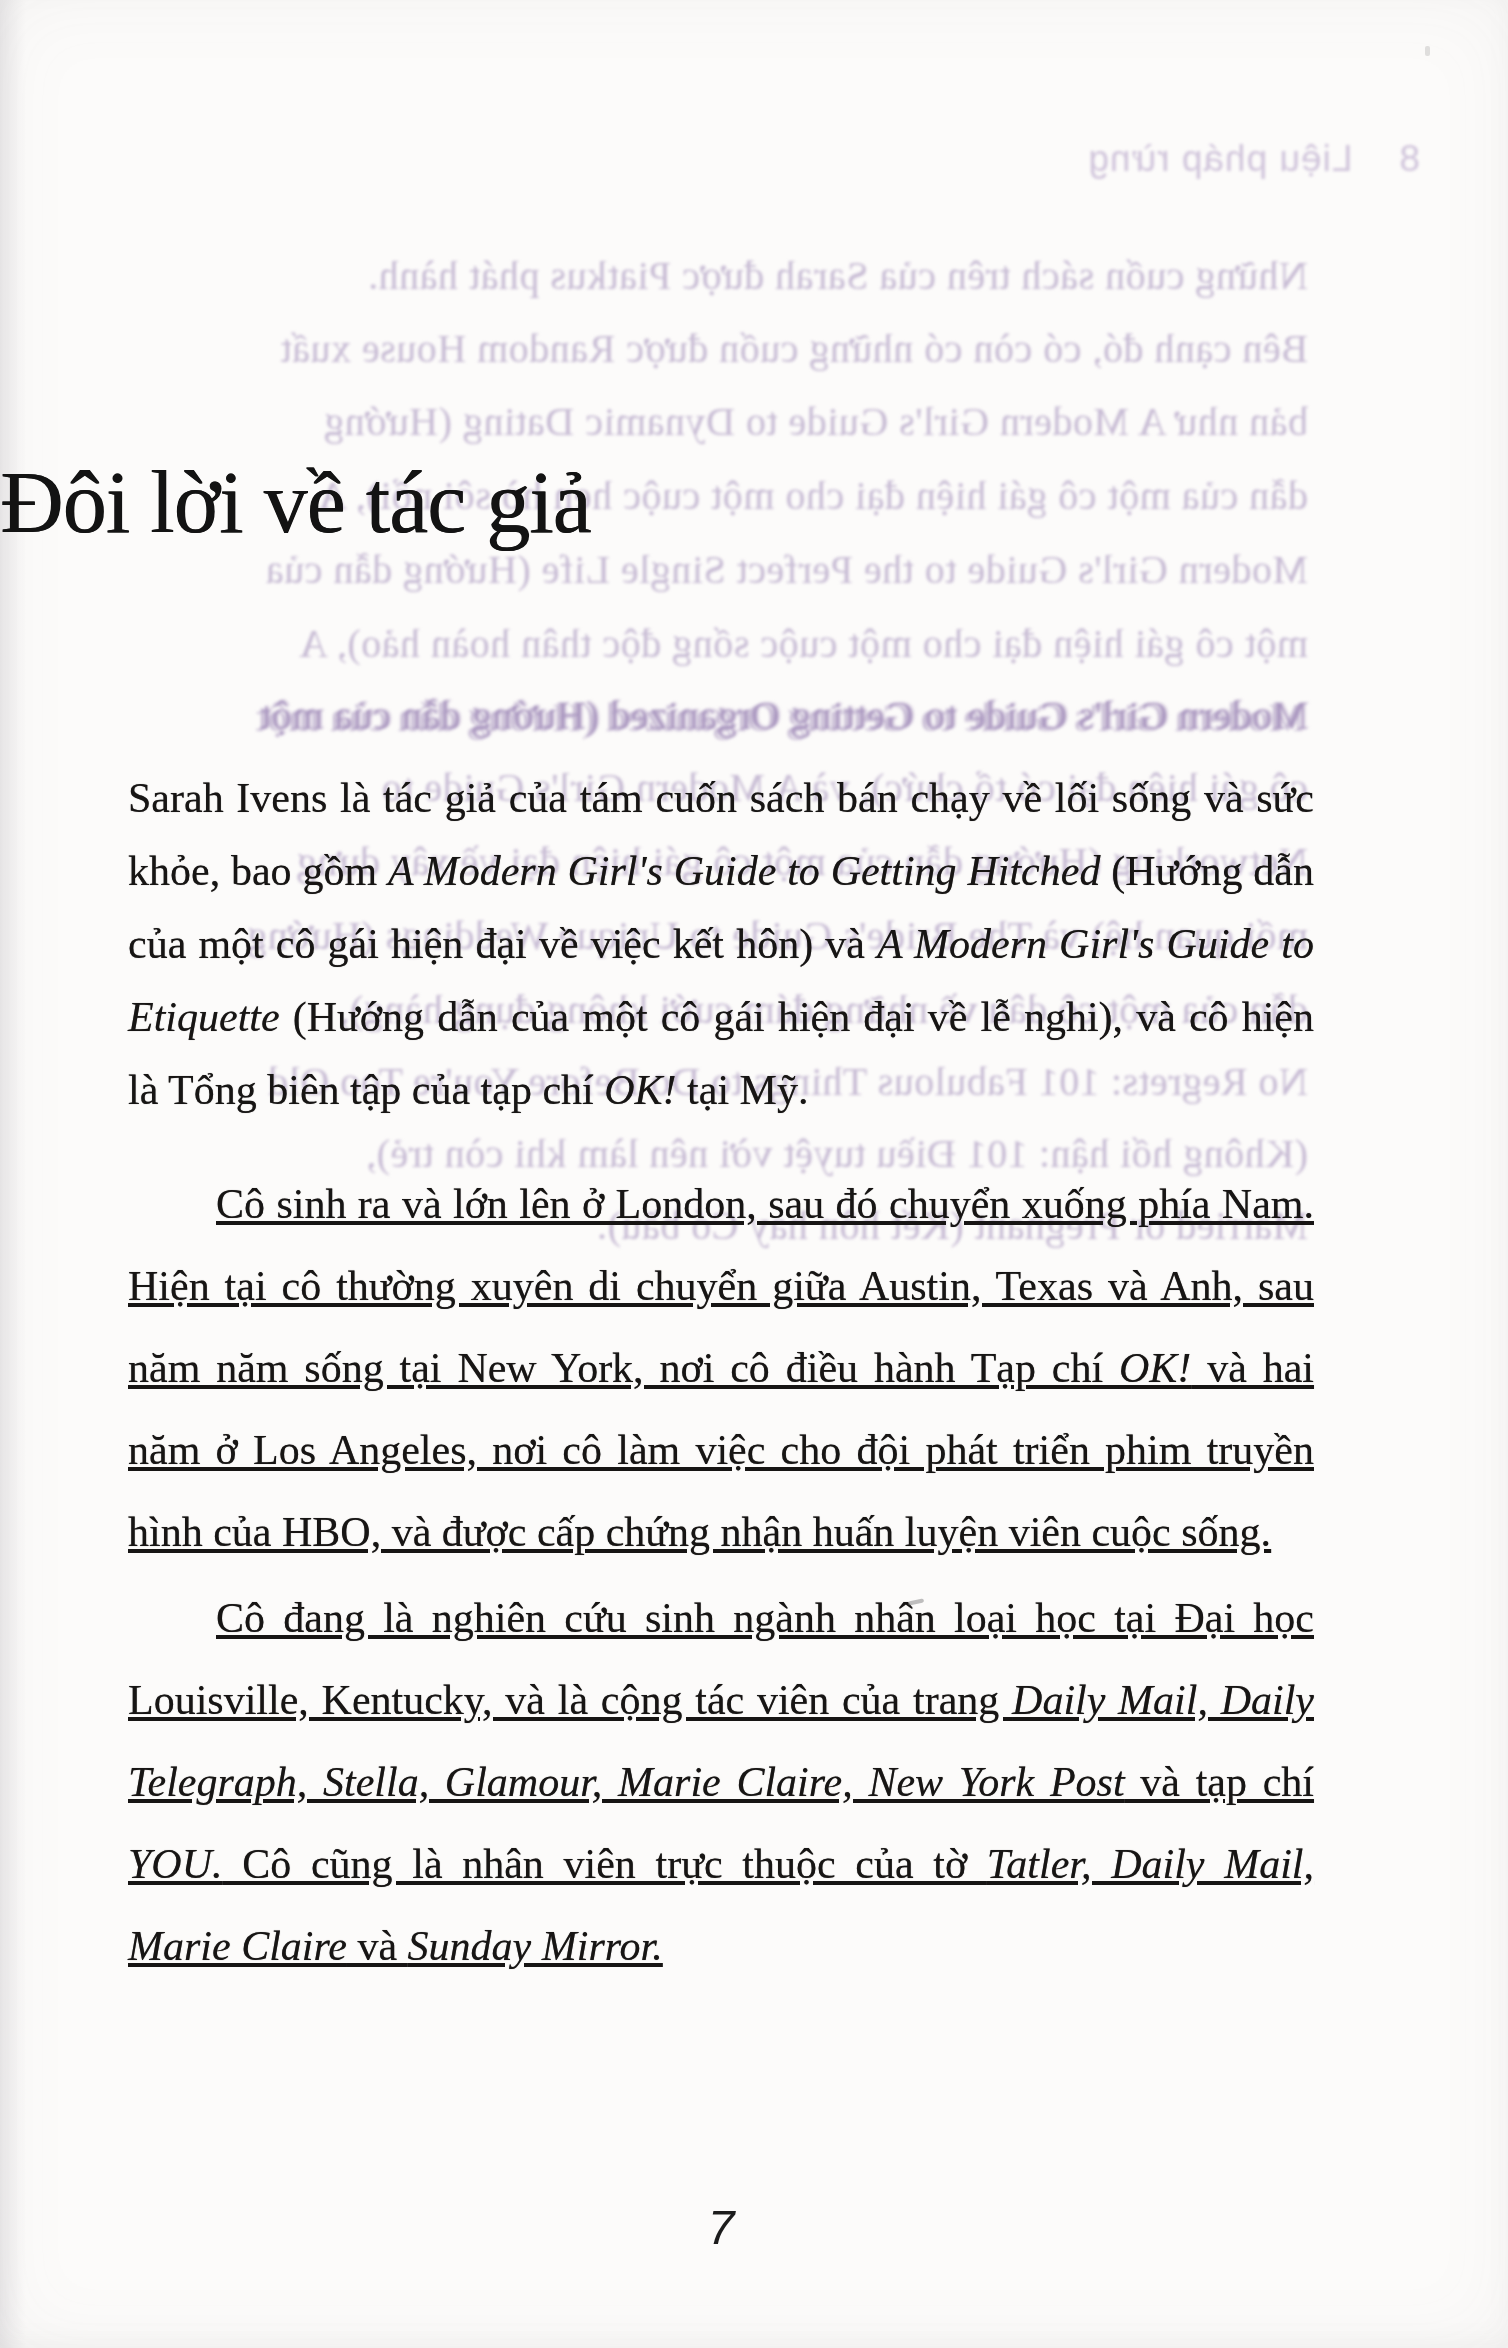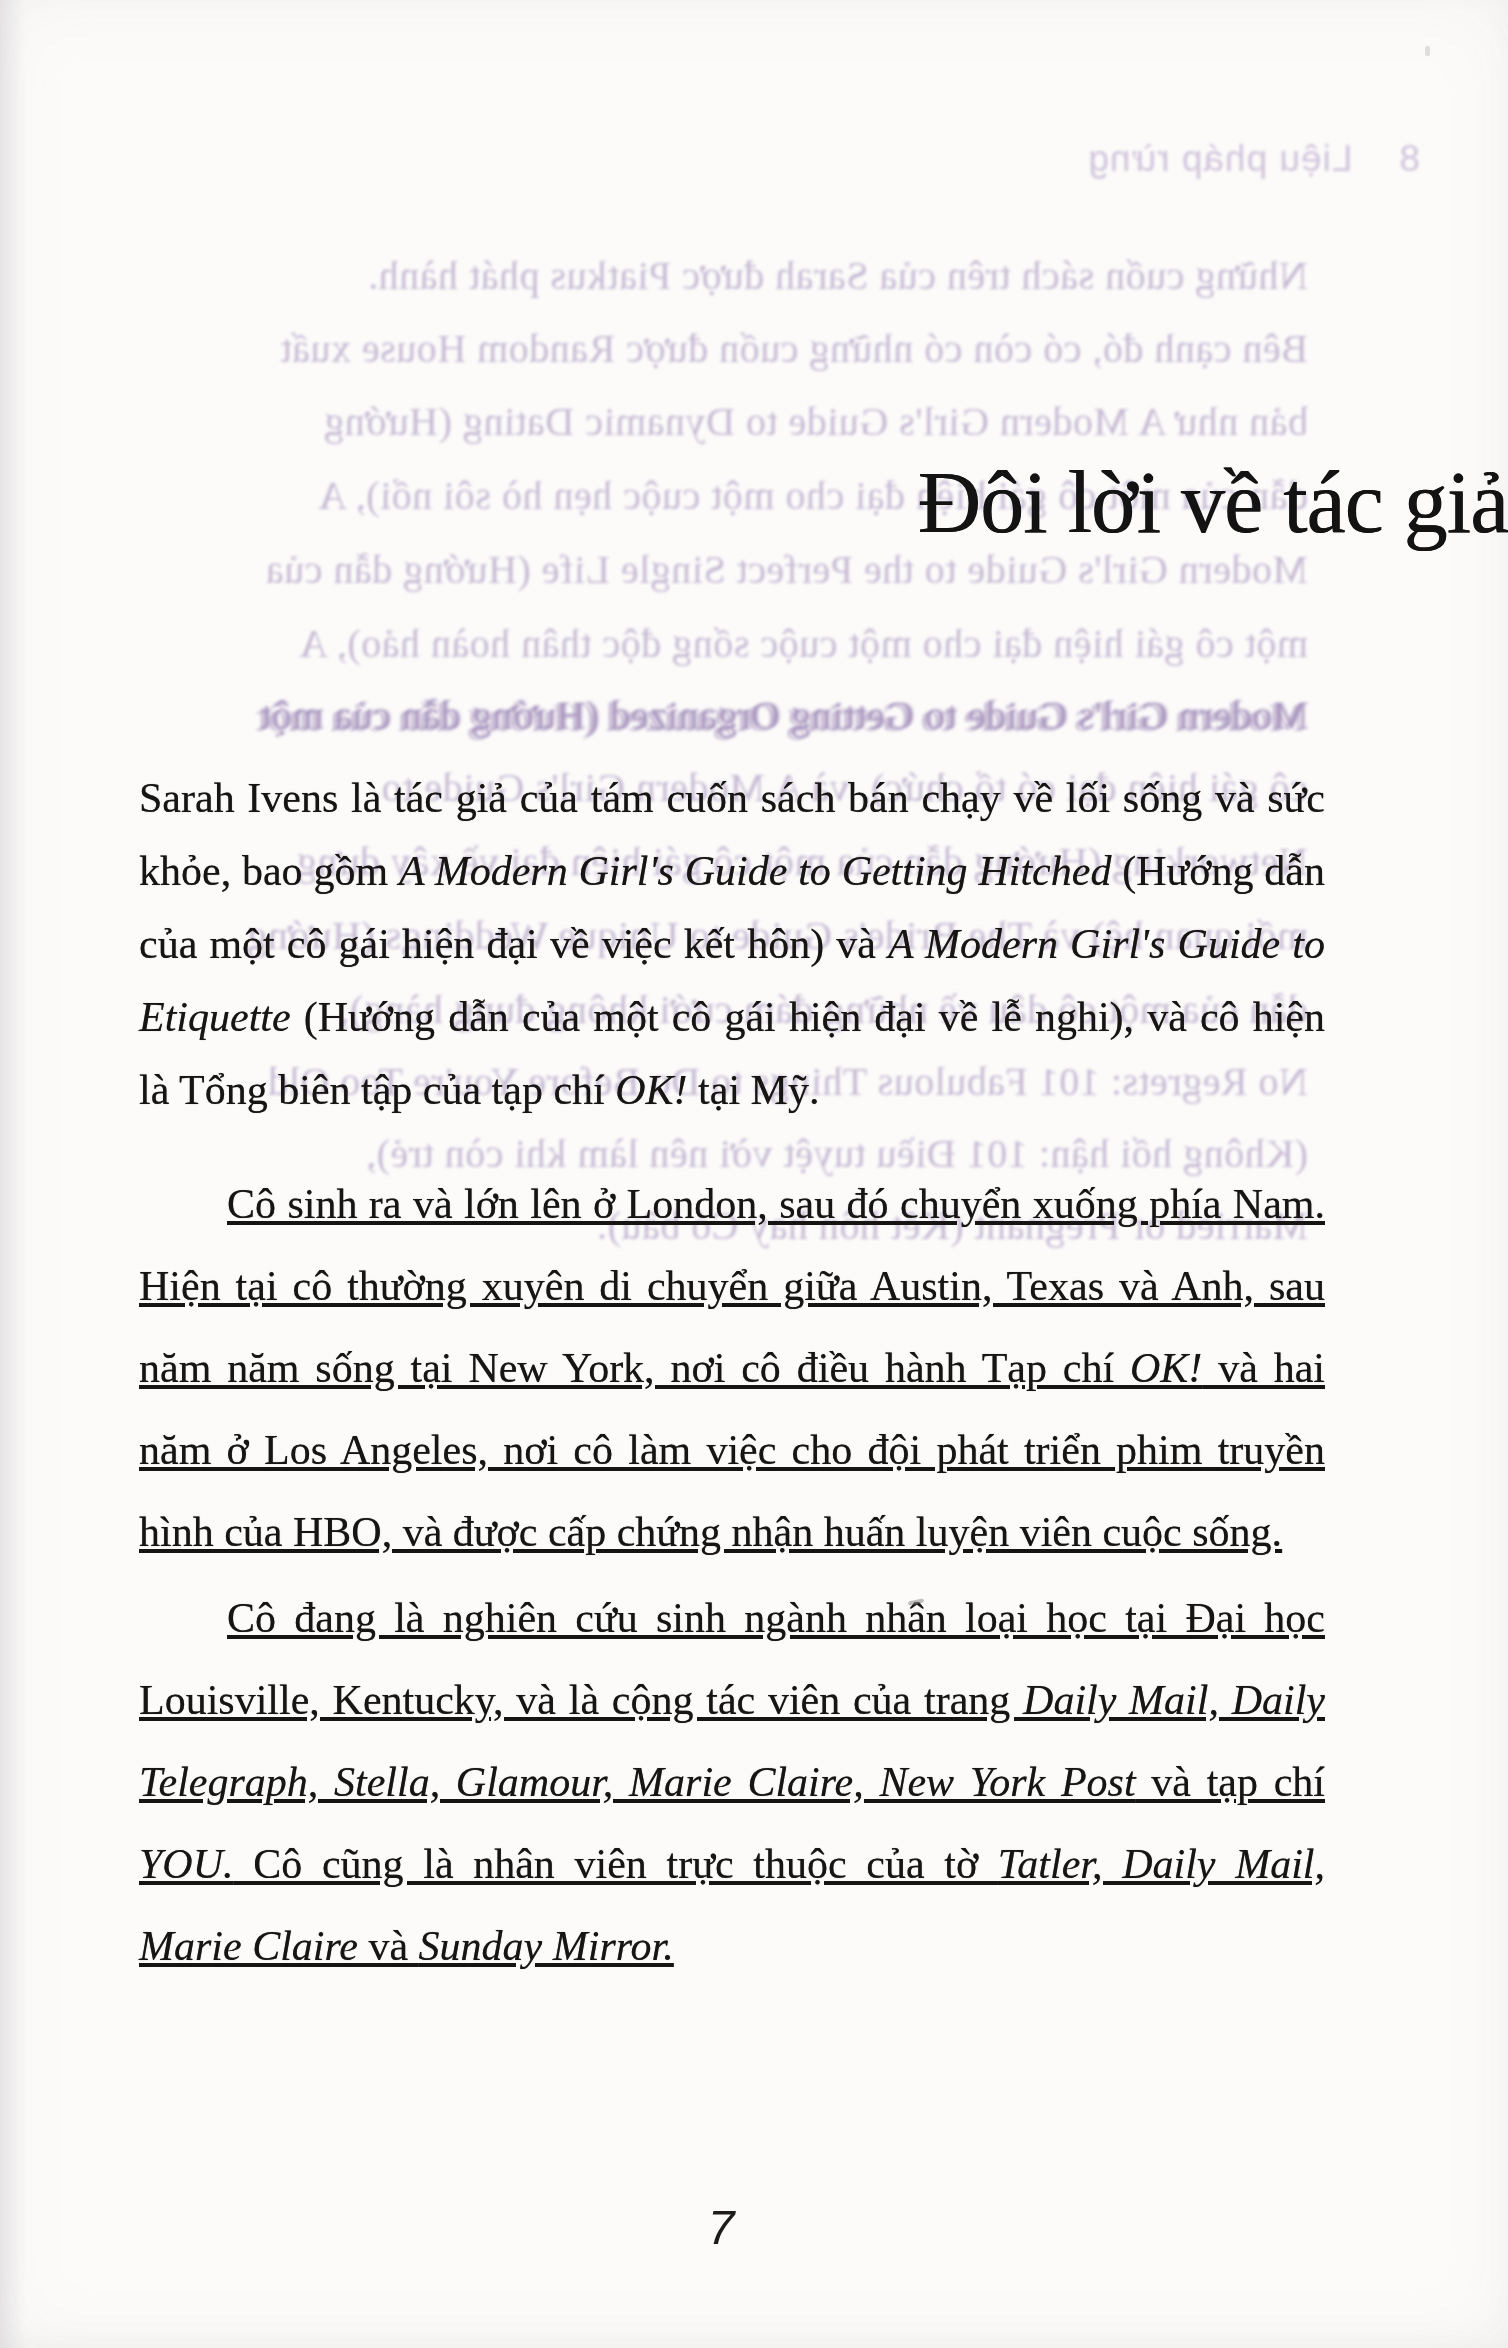--- a/index.html
+++ b/index.html
@@ -37,29 +37,28 @@
     font-size:40px;white-space:nowrap;
     letter-spacing:0.5px;
   }
   .bleed-line.dark{
     color:#a996bf;
     text-shadow:4px 2px 1px rgba(169,150,191,0.65), -2px -1px 1px rgba(169,150,191,0.4);
   }
   
   .chapter-title{
     position:absolute;top:452px;left:0;width:100%;
-    margin:0;text-align:right;
+    margin:0;text-align:left;
     font-size:88px;font-weight:400;color:#131313;
     letter-spacing:-1px;
     text-shadow:0.6px 0 0 #131313;
   }
   .body-block{
     position:absolute;top:762px;left:128px;width:1186px;
     color:#171514;
-    margin-left:11px;
   }
   .para{
     margin:0;
     font-size:42px;line-height:73px;
     text-align:justify;
     text-shadow:0 0 0.7px rgba(23,21,20,0.7);
   }
   .para.indent{
     text-indent:88px;
     line-height:82px;

